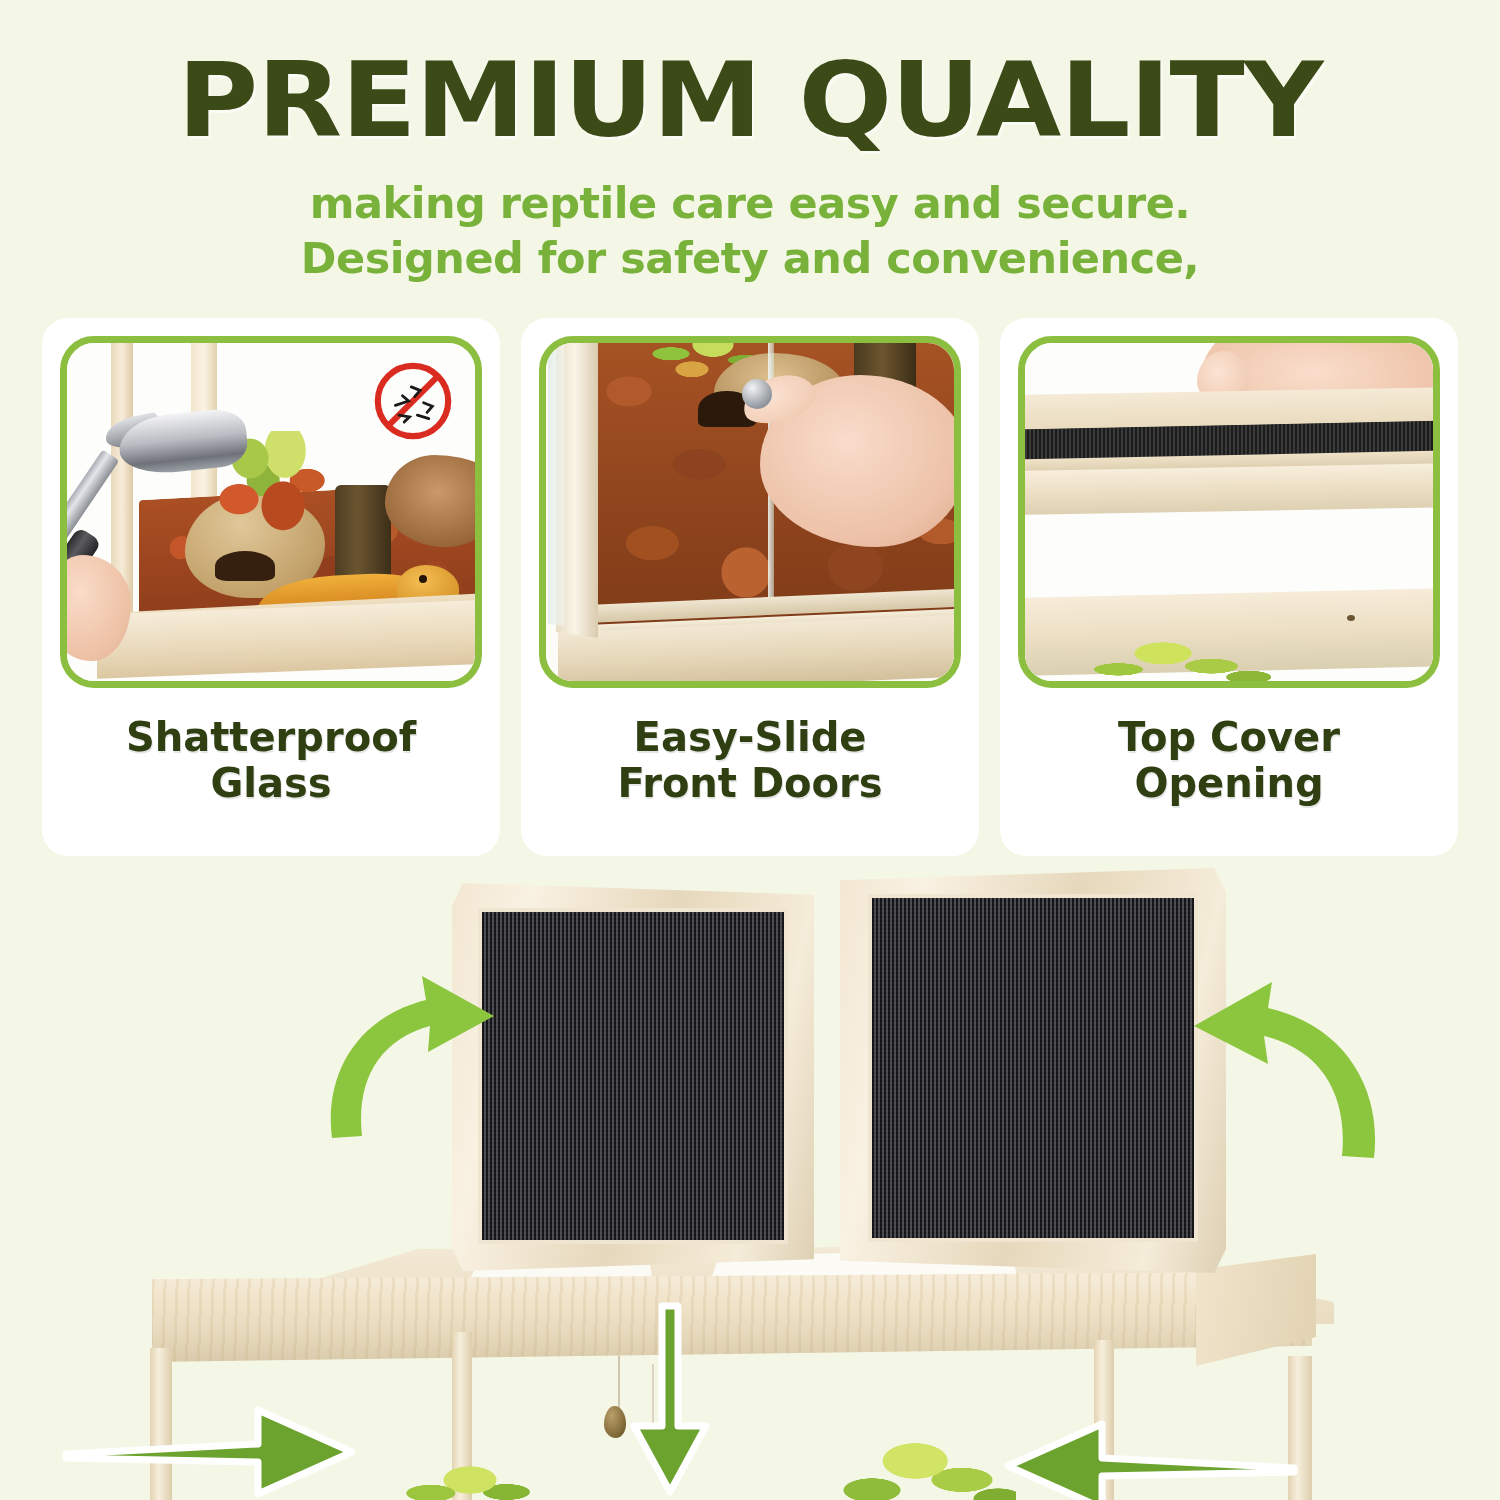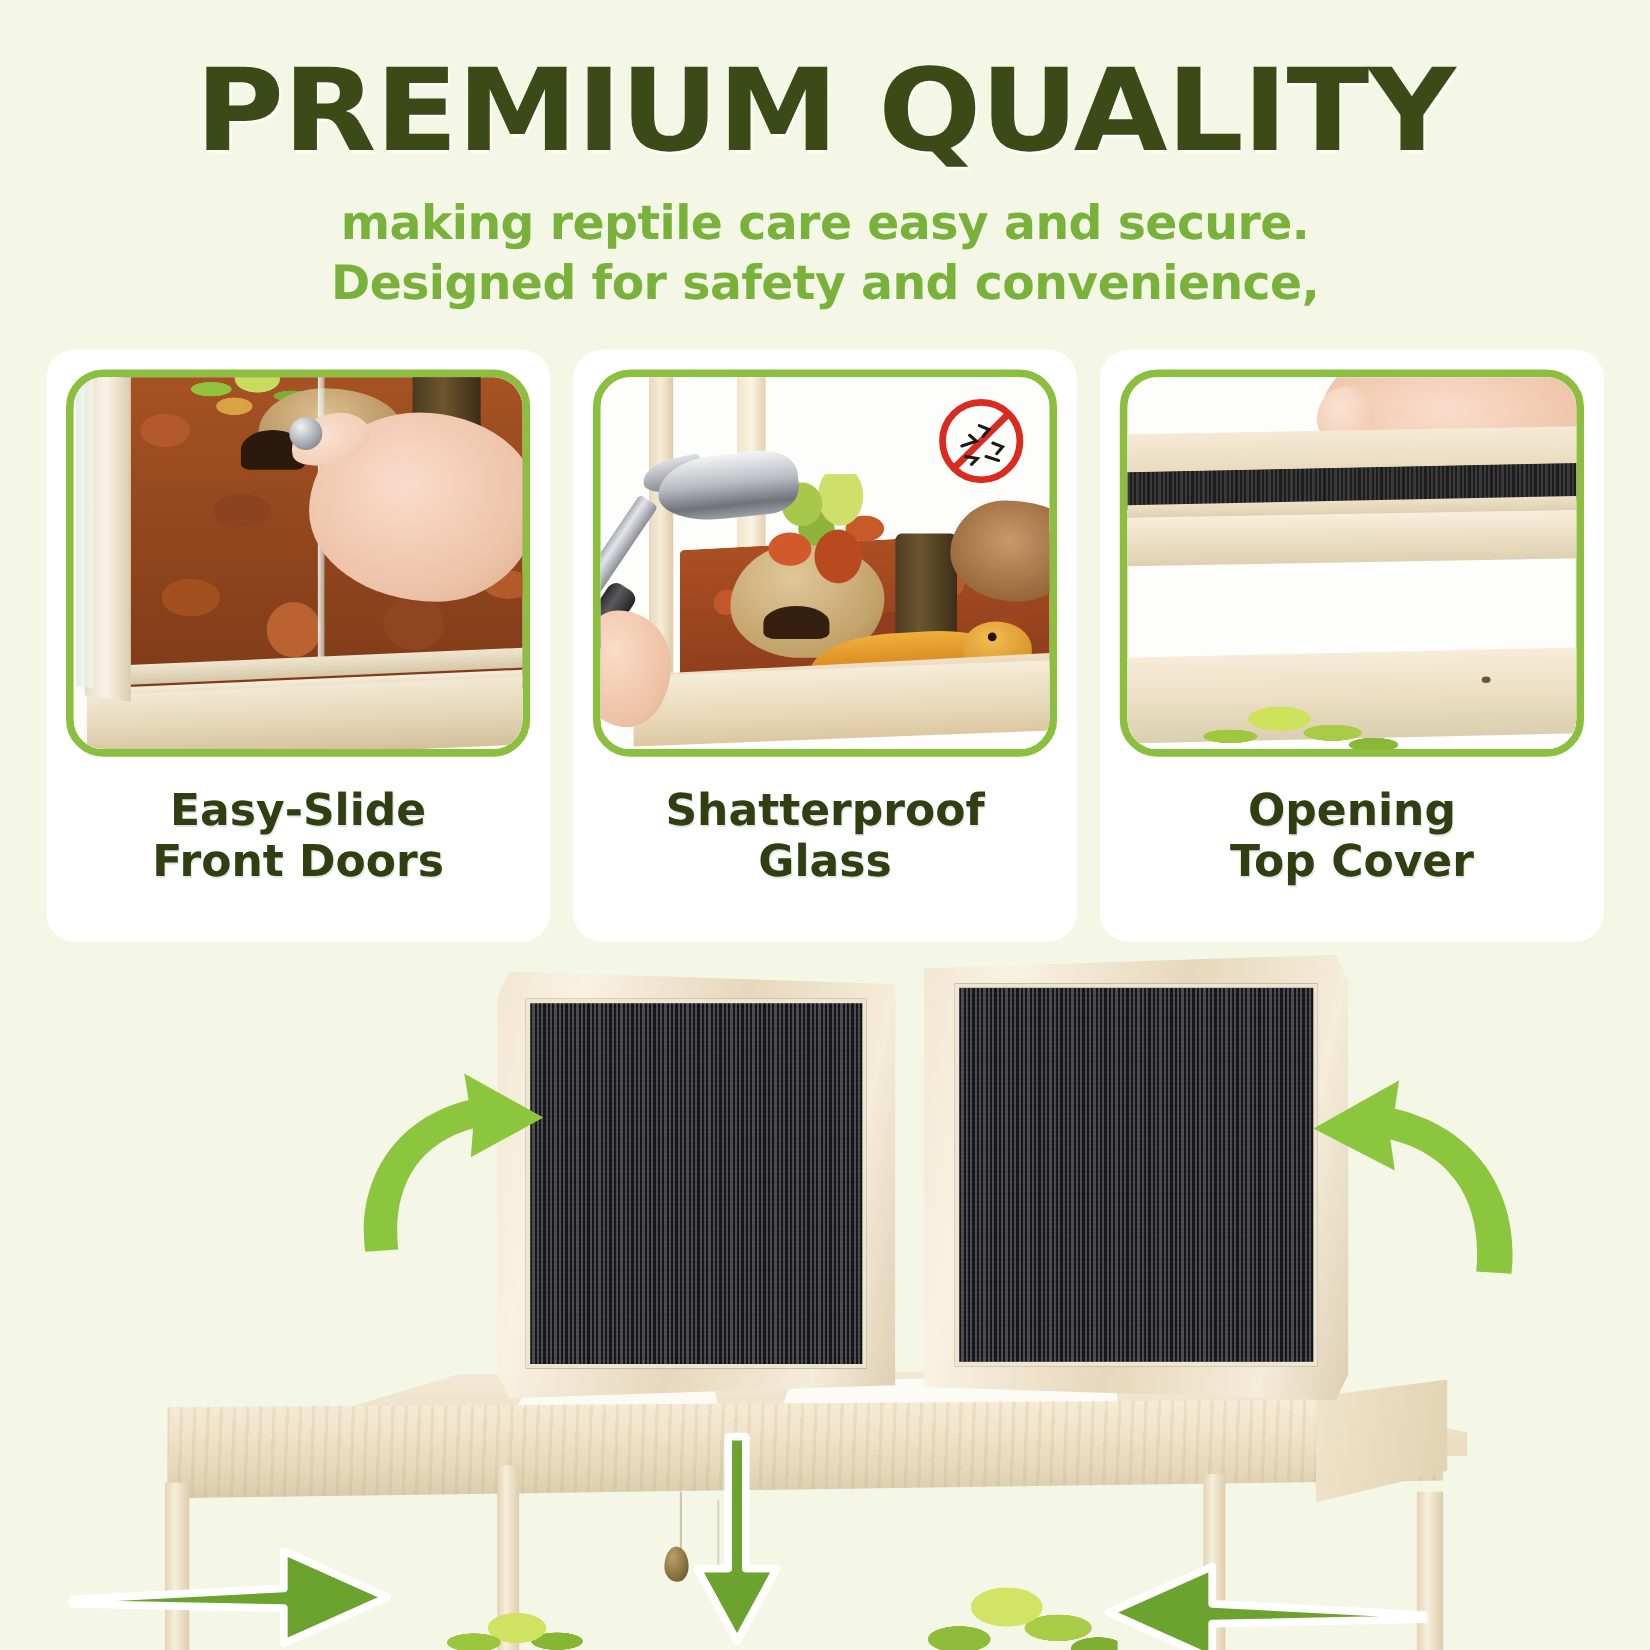--- a/index.html
+++ b/index.html
@@ -470,44 +470,20 @@
 
 <div class="header">
   <div class="main-title">PREMIUM QUALITY</div>
   <div class="subtitle">
     <div>making reptile care easy and secure.</div>
     <div>Designed for safety and convenience,</div>
   </div>
 </div>
 
 <div class="cards-row">
-
-  <div class="card">
-    <div class="card-photo">
-      <div class="ph2-bg"></div>
-      <div class="ph2-sub"></div>
-      <div class="ph2-plant"></div>
-      <div class="ph2-rock"></div>
-      <div class="ph2-hole"></div>
-      <div class="ph2-trunk"></div>
-      <div class="ph2-glasspane"></div>
-      <div class="ph2-hand"></div>
-      <div class="ph2-finger"></div>
-      <div class="ph2-knob"></div>
-      <div class="ph2-rail"></div>
-      <div class="ph2-rail2"></div>
-      <div class="ph2-base"></div>
-      <div class="ph2-door"></div>
-      <div class="ph2-doorglass"></div>
-    </div>
-    <div class="card-label">
-      <div>Easy-Slide</div>
-      <div>Front Doors</div>
-    </div>
-  </div>
 
   <div class="card">
     <div class="card-photo">
       <div class="ph1-bg"></div>
       <div class="ph1-frameL"></div>
       <div class="ph1-frameR"></div>
       <div class="ph1-sub"></div>
       <div class="ph1-rock"></div>
       <div class="ph1-hole"></div>
       <div class="ph1-plant"></div>
@@ -534,35 +510,59 @@
       </svg>
     </div>
     <div class="card-label">
       <div>Shatterproof</div>
       <div>Glass</div>
     </div>
   </div>
 
   <div class="card">
     <div class="card-photo">
+      <div class="ph2-bg"></div>
+      <div class="ph2-sub"></div>
+      <div class="ph2-plant"></div>
+      <div class="ph2-rock"></div>
+      <div class="ph2-hole"></div>
+      <div class="ph2-trunk"></div>
+      <div class="ph2-glasspane"></div>
+      <div class="ph2-hand"></div>
+      <div class="ph2-finger"></div>
+      <div class="ph2-knob"></div>
+      <div class="ph2-rail"></div>
+      <div class="ph2-rail2"></div>
+      <div class="ph2-base"></div>
+      <div class="ph2-door"></div>
+      <div class="ph2-doorglass"></div>
+    </div>
+    <div class="card-label">
+      <div>Easy-Slide</div>
+      <div>Front Doors</div>
+    </div>
+  </div>
+
+  <div class="card">
+    <div class="card-photo">
       <div class="ph3-bg"></div>
       <div class="ph3-hand"></div>
       <div class="ph3-thumb"></div>
       <div class="ph3-ring"></div>
       <div class="ph3-topbar"></div>
       <div class="ph3-mesh"></div>
       <div class="ph3-meshlip"></div>
       <div class="ph3-frontbar"></div>
       <div class="ph3-lowerbar"></div>
       <div class="ph3-screwhole"></div>
       <div class="ph3-fern"></div>
     </div>
     <div class="card-label">
+      <div>Top Cover</div>
       <div>Opening</div>
-      <div>Top Cover</div>
     </div>
   </div>
 </div>
 
 <div class="product-scene">
 
   <div class="rim-top"></div>
   <div class="rim-open-left"></div>
   <div class="rim-open-right"></div>
   <div class="rim-front"></div>

